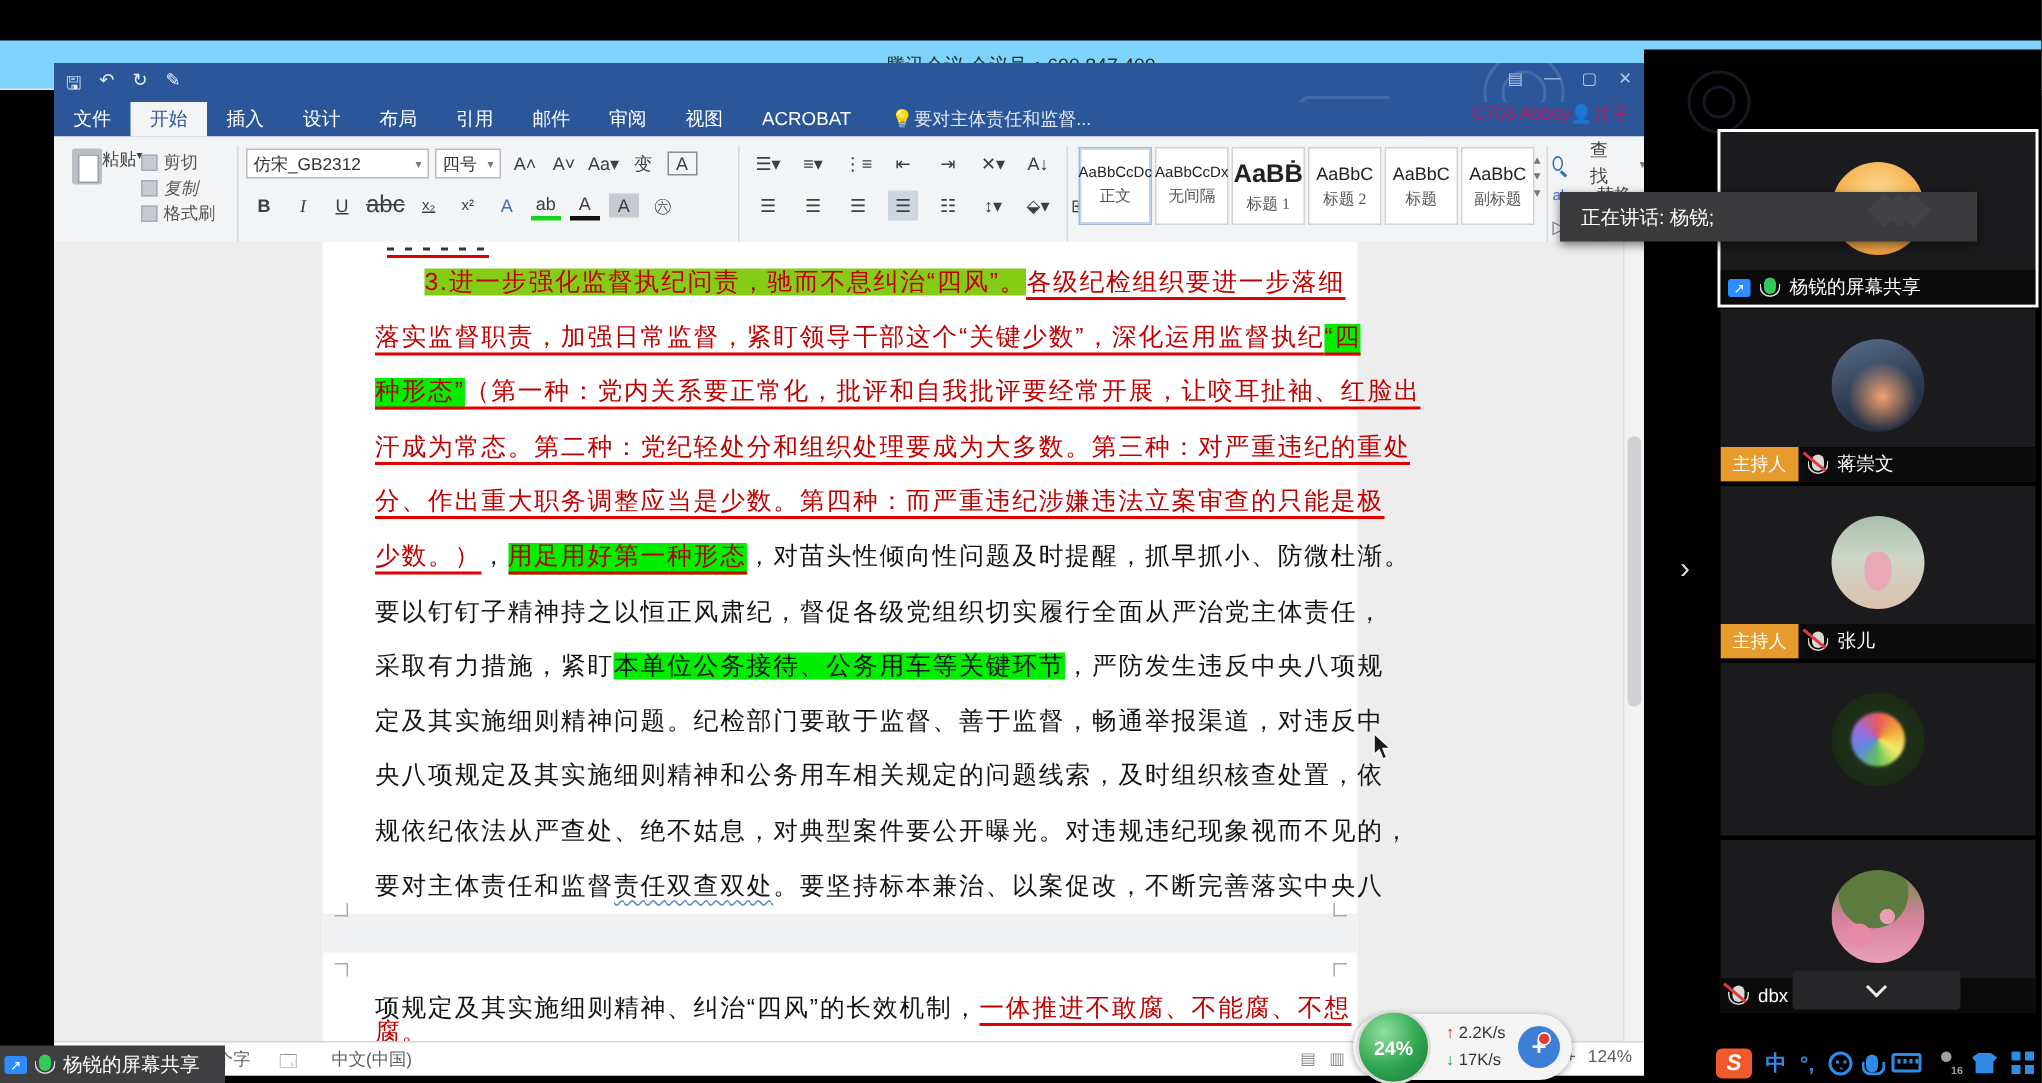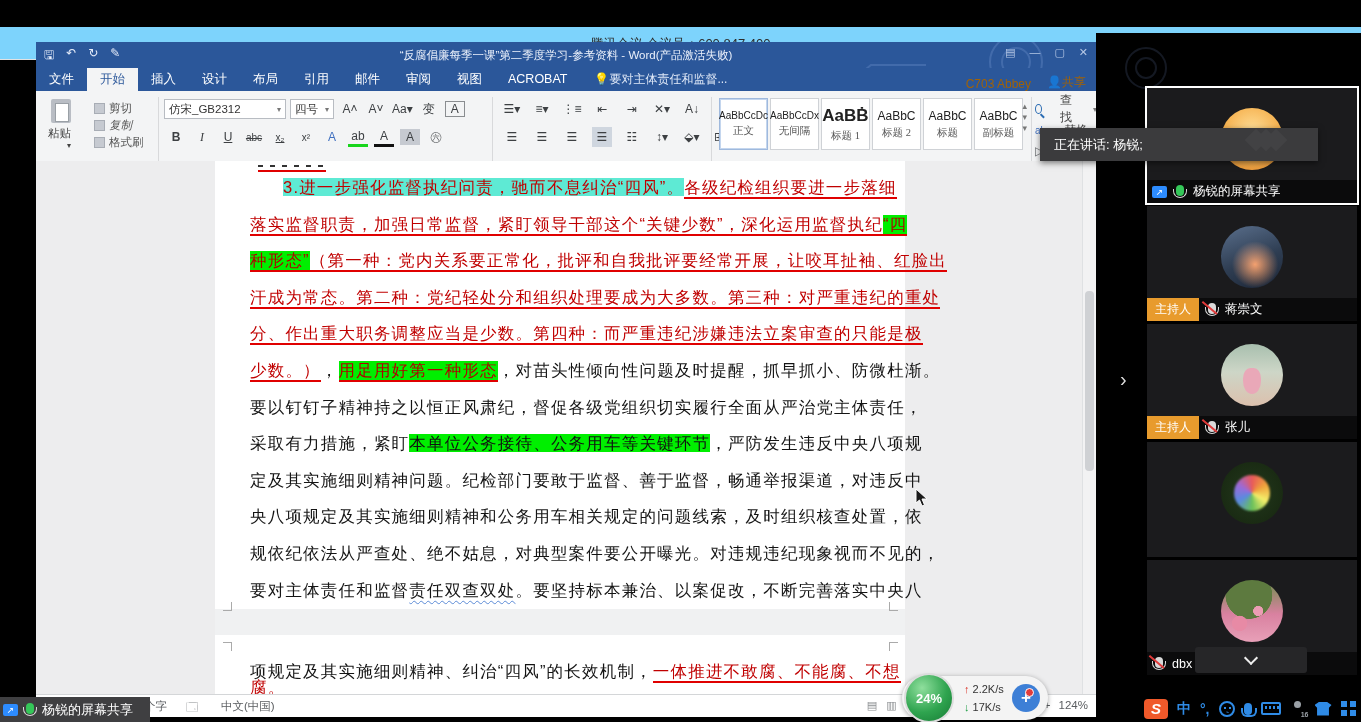--- a/index.html
+++ b/index.html
@@ -17,28 +17,28 @@
   .w-titlebar{position:absolute;left:0;top:0;right:0;height:26px;background:#2b579a;color:#fff;}
   .w-qat{position:absolute;left:8px;top:4px;display:flex;gap:12px;font-size:12px;color:#e8eefb;}
   .w-title{position:absolute;left:0;right:0;top:6px;text-align:center;font-size:11.5px;color:#eaf0fb;}
   .w-winctrls{position:absolute;right:8px;top:4px;display:flex;gap:14px;font-size:11px;color:#cfdcf3;opacity:.85;}
   .circuit{position:absolute;right:0;top:0;width:330px;height:60px;opacity:.28;pointer-events:none;}
 
   .w-tabs{position:absolute;left:0;top:26px;right:0;height:23px;background:#2b579a;display:flex;align-items:flex-end;}
   .w-tab{height:23px;line-height:23px;padding:0 13px;font-size:12.5px;color:#fff;cursor:default;}
   .w-tab.active{background:#f3f4f5;color:#2b579a;}
   .w-tellme{height:23px;line-height:23px;font-size:12px;color:#dfe8f7;padding:0 14px;}
-  .w-right{position:absolute;right:10px;top:26px;height:23px;display:flex;gap:16px;align-items:flex-end;color:#a16207;font-size:12px;}
+  .w-right{position:absolute;right:10px;top:26px;height:23px;display:flex;gap:0;align-items:flex-start;color:#be185d;font-size:12px;}
 
   .ribbon{position:absolute;left:0;top:49px;right:0;height:119px;background:#f3f4f5;border-bottom:1px solid #d5d7d9;}
   .rgroup{position:absolute;top:0;bottom:0;}
   .rsep{position:absolute;top:6px;bottom:6px;width:1px;background:#d8d9db;}
   .rlabel{position:absolute;bottom:3px;left:0;right:0;text-align:center;font-size:10.5px;color:#7a7d80;}
   .launcher{position:absolute;right:2px;bottom:4px;width:9px;height:9px;border-right:1px solid #9aa0a6;border-bottom:1px solid #9aa0a6;}
-  .bigbtn{position:absolute;display:flex;flex-direction:column;align-items:flex-end;font-size:11.5px;color:#444;}
+  .bigbtn{position:absolute;display:flex;flex-direction:row;align-items:flex-start;font-size:11.5px;color:#444;}
   .clip-ic{width:20px;height:24px;background:#b9bdc4;border-radius:2px;position:relative;margin-bottom:3px;}
   .clip-ic::after{content:"";position:absolute;left:4px;top:4px;width:12px;height:17px;background:#fff;border:1px solid #9aa0a6;}
   .minirow{position:absolute;display:flex;align-items:center;gap:4px;font-size:11.5px;color:#555;height:15px;}
   .mini-ic{width:11px;height:11px;background:#c6cad1;border:1px solid #a8adb5;}
   .selbox{position:absolute;height:20px;background:#fff;border:1px solid #b8bcc2;font-size:11.5px;color:#333;display:flex;align-items:center;padding:0 4px;justify-content:space-between;}
   .fbtn{display:inline-flex;align-items:center;justify-content:center;height:20px;min-width:20px;font-size:12px;color:#3d4043;}
   .frow{position:absolute;display:flex;gap:6px;align-items:center;}
   .ubar{border-bottom:3px solid #111;padding-bottom:0px;}
   .hbar{border-bottom:3px solid #18d51c;padding-bottom:0px;}
   .style-card{width:49px;height:52px;background:#fff;border:1px solid #cfd2d6;margin-right:2px;display:flex;flex-direction:column;align-items:center;justify-content:center;gap:3px;cursor:default;}
@@ -50,21 +50,21 @@
   .find-ic::after{content:"";position:absolute;right:-4px;bottom:-3px;width:5px;height:1.5px;background:#2b6cb3;transform:rotate(45deg);}
 
   
   .docarea{position:absolute;left:0;top:119px;right:14px;bottom:23px;background:#ededee;overflow:hidden;}
   .page{position:absolute;left:179px;top:0;width:690px;bottom:0;background:#ffffff;}
   .pagebreak{position:absolute;left:179px;width:690px;top:448px;height:26px;background:#f0f1f2;}
   .cmark{position:absolute;width:9px;height:9px;border-color:#aaa;border-style:solid;}
   .doc-line{position:absolute;left:214px;white-space:nowrap;font-family:"Liberation Serif","DejaVu Serif",serif;font-size:16.5px;letter-spacing:1.2px;}
   .run-b{color:#141414;}
   .run-r{color:#c00000;border-bottom:2px solid #e00000;padding-bottom:1px;}
-  .run-yr{color:#c00000;background:#5eead4;}
+  .run-yr{color:#c00000;background:#84cc16;}
   .run-gr{color:#b00000;background:#00ef00;border-bottom:2px solid #e00000;padding-bottom:1px;}
   .run-gb{color:#111;background:#00ef00;}
   .run-bw{color:#141414;text-decoration:underline wavy #5b8bd6 1px;text-underline-offset:4px;}
   .partial-line{position:absolute;left:222px;top:2px;width:68px;height:9px;border-bottom:2px solid #e00000;
      background:repeating-linear-gradient(90deg,#333 0 5px,transparent 5px 12px);background-size:100% 2px;background-position:0 2px;background-repeat:no-repeat;}
   .vscroll{position:absolute;right:0;top:119px;width:14px;bottom:23px;background:#f2f2f3;border-left:1px solid #dfe1e3;}
   .vthumb{position:absolute;left:2px;width:9px;top:130px;height:180px;background:#cfd1d4;border-radius:4px;}
 
   
   .statusbar{position:absolute;left:0;right:0;bottom:0;height:23px;background:#fff;border-top:1px solid #d4d6d8;font-size:11.5px;color:#5a5d60;}
@@ -159,21 +159,20 @@
   </div>
 
   <div class="word">
     <div class="w-titlebar">
       <div class="w-qat">
         <span>🖫</span>
         <span>↶</span>
         <span>↻</span>
         <span>✎</span>
       </div>
-      <div class="w-title">“反腐倡廉每季一课”第二季度学习-参考资料 - Word(产品激活失败)</div>
       <div class="w-winctrls">
         <span>▤</span>
         <span>—</span>
         <span>▢</span>
         <span>✕</span>
       </div>
       <svg class="circuit" viewBox="0 0 330 60">
         <g stroke="#7fa0d8" stroke-width="2" fill="none">
           <circle cx="250" cy="20" r="26"></circle>
             <circle cx="250" cy="20" r="14"></circle>
@@ -242,21 +241,21 @@
           <span class="fbtn">A˄</span>
           <span class="fbtn">A˅</span>
           <span class="fbtn"><span>Aa</span>▾</span>
           <span class="fbtn">变</span>
           <span class="fbtn" style="border:1px solid #8a8d90;height:16px;">A</span>
         </div>
         <div class="frow" style="left:6px;top:36px;">
           <span class="fbtn" style="font-weight:bold;">B</span>
           <span class="fbtn" style="font-style:italic;font-family:'Liberation Serif',serif;">I</span>
           <span class="fbtn" style="text-decoration:underline;">U</span>
-          <span class="fbtn" style="text-decoration:line-through;font-size:10px;">abc</span>
+          <span class="fbtn" style="text-decoration:line-through;font-size:16px;">abc</span>
           <span class="fbtn" style="font-size:10px;text-decoration:underline;">x₂</span>
           <span class="fbtn" style="font-size:10px;">x²</span>
           <span class="fbtn" style="color:#3f6fbf;">A</span>
           <span class="fbtn hbar">ab</span>
           <span class="fbtn ubar">A</span>
           <span class="fbtn" style="background:#c6cad1;height:16px;">A</span>
           <span class="fbtn">㊅</span>
         </div>
         <div class="rlabel">字体</div>
         <div class="launcher"></div>

